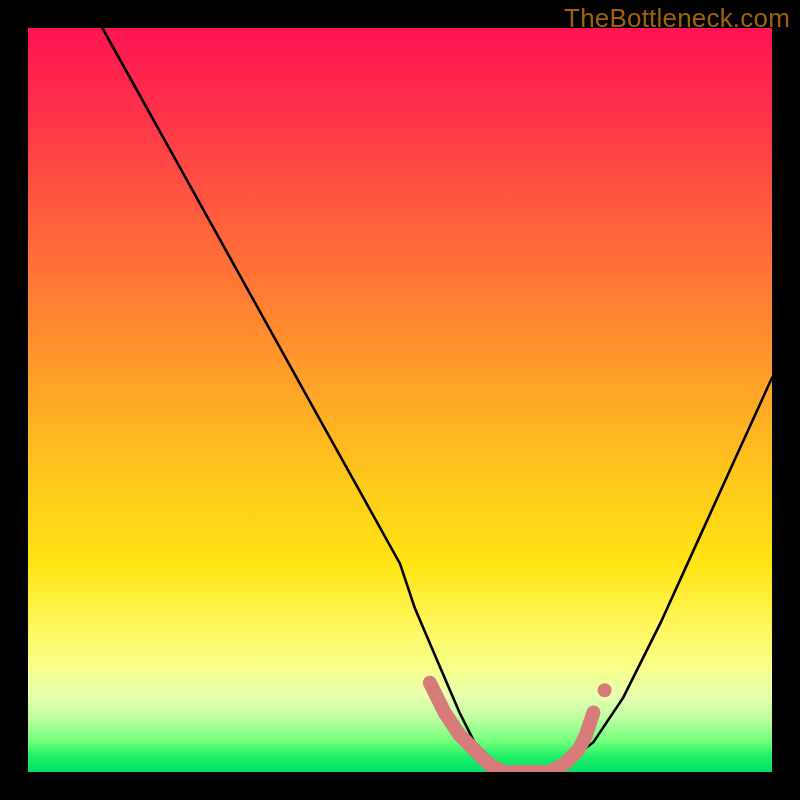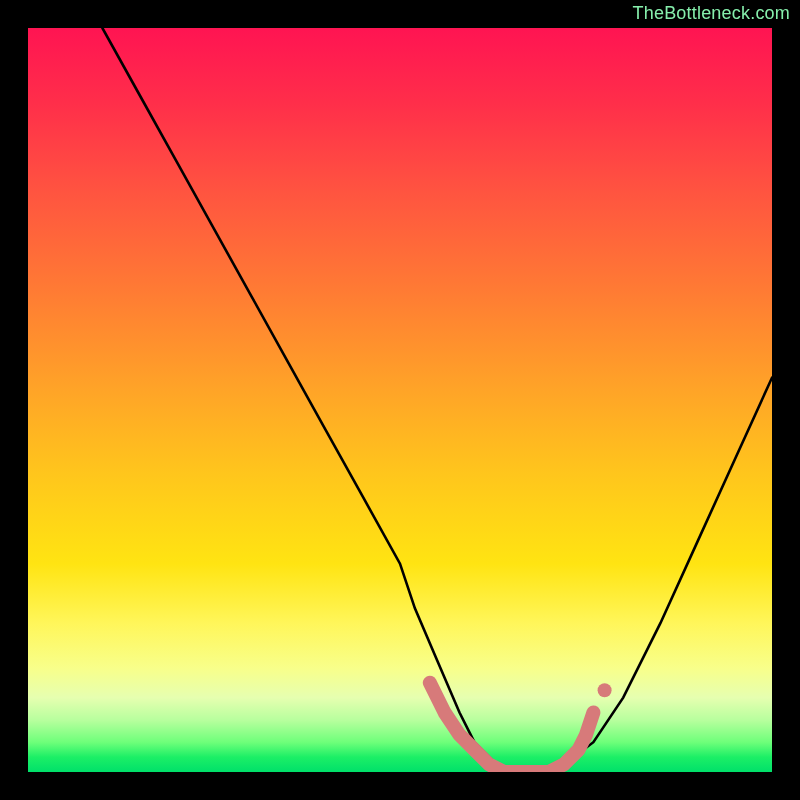--- a/index.html
+++ b/index.html
@@ -46,22 +46,22 @@
     position: absolute;
     left: 0;
     top: 0;
     width: 744px;
     height: 744px;
   }
   .watermark {
     position: absolute;
     top: 3px;
     right: 10px;
-    color: #86efac;
-    font-size: 18px;
+    color: #a16207;
+    font-size: 26px;
     font-weight: 500;
     letter-spacing: 0.2px;
     user-select: none;
   }
 </style>
 </head>
 <body>
 
 <div class="frame">
   <div class="watermark">TheBottleneck.com</div>

